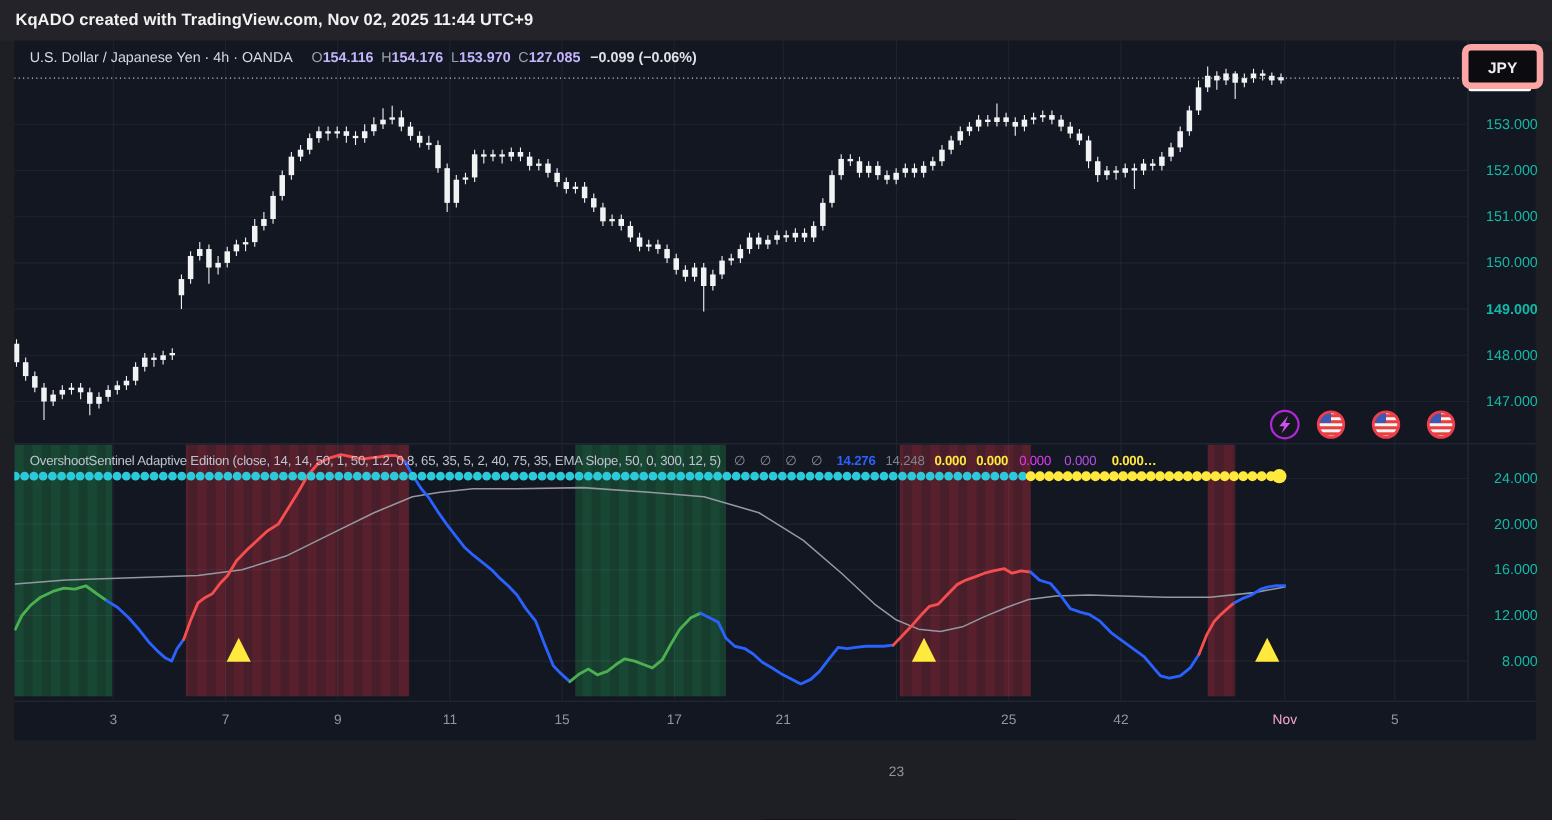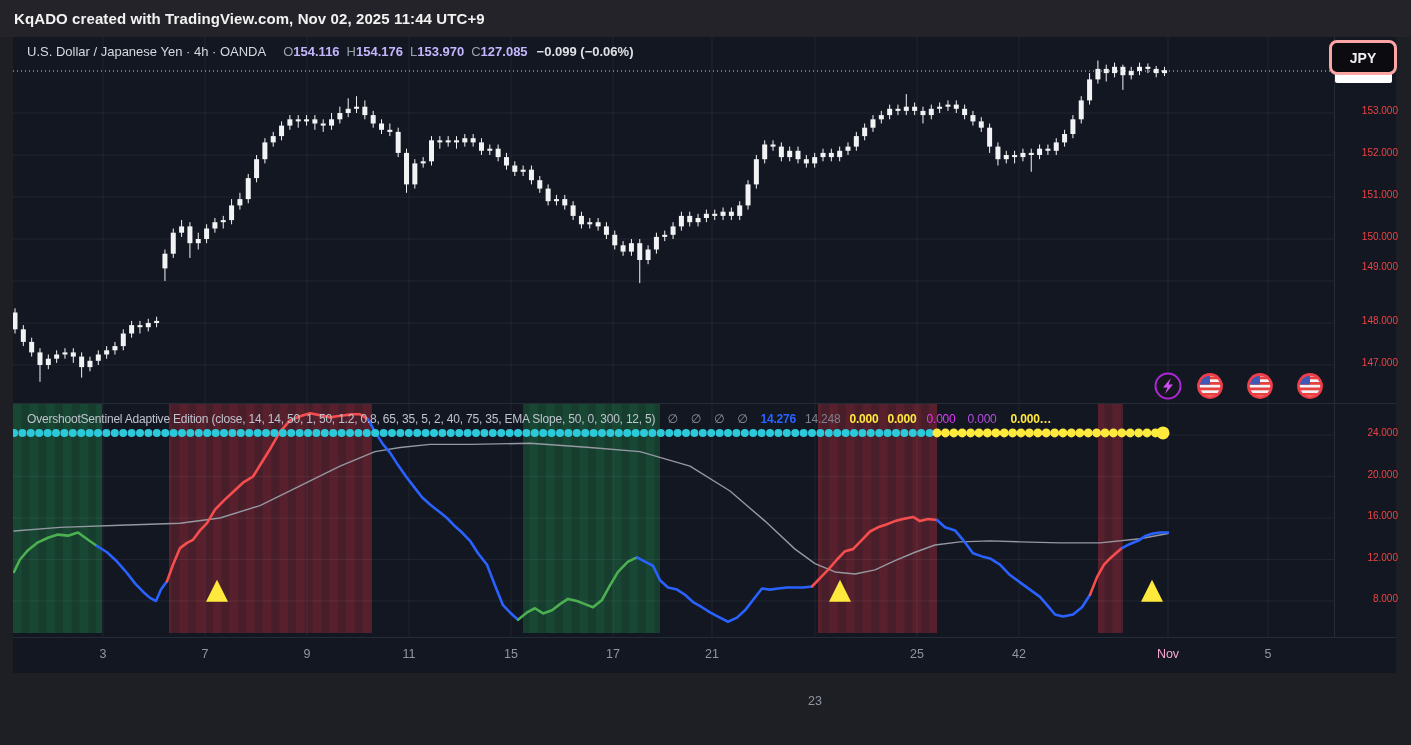--- a/index.html
+++ b/index.html
@@ -17,28 +17,28 @@
   .pane-sep{position:absolute;left:0;top:366px;width:1383px;height:1px;background:#262b38;z-index:3;}
   .axis-sep{position:absolute;left:1321px;top:0;width:1px;height:600px;background:#262b38;z-index:3;}
   .legend1{position:absolute;left:14px;top:7px;z-index:5;white-space:nowrap;font-size:13px;color:#d6d9e0;}
   .legend1 .ttl{color:#d6d9e0;margin-right:10px;}
   .legend1 .k{color:#9aa0ab;margin-left:7px;}
   .legend1 .v{color:#c4b5fd;font-weight:700;}
   .legend1 .chg{color:#dfe1e6;font-weight:700;margin-left:9px;}
   .legend2{position:absolute;left:14px;top:375px;z-index:5;white-space:nowrap;font-size:12px;
            letter-spacing:-0.2px;color:#bfc3cd;}
   .legend2 span{display:inline-block;}
-  .axis-label{position:absolute;left:1323px;width:62px;text-align:right;font-size:10px;
-              color:#ef4444;z-index:4;}
+  .axis-label{position:absolute;left:1323px;width:62px;text-align:right;font-size:13px;
+              color:#14b8a6;z-index:4;}
   .time-axis{position:absolute;left:0;top:600px;width:1383px;height:35px;border-top:1px solid #262b38;
              background:#131722;z-index:4;}
   .time-label{position:absolute;top:9px;transform:translateX(-50%);font-size:12.5px;color:#9096a1;}
   .time-label.strong{color:#f9a8d4;font-weight:400;}
   .jpy-btn{position:absolute;left:1316px;top:3px;width:62px;height:29px;background:#0c0c10;
-           border:3px solid #fca5a5;border-radius:8px;z-index:7;display:flex;align-items:center;
+           border:6px solid #fca5a5;border-radius:8px;z-index:7;display:flex;align-items:center;
            justify-content:center;color:#eceef2;font-size:14px;font-weight:700;cursor:pointer;}
   .price-tag{position:absolute;left:1322px;top:33px;width:57px;height:13px;background:#ffffff;
              border-radius:2px;z-index:6;overflow:hidden;}
   .price-tag i{display:block;height:4px;margin:1px 6px 0 6px;
      background:repeating-linear-gradient(90deg,#2a2a2a 0 3px,transparent 3px 7px);}
   .footer{position:absolute;left:0;top:672px;width:1411px;height:73px;background:#1b1b20;
           display:flex;align-items:center;}
   .footer .brand{color:#d6d6d9;font-size:28px;font-weight:700;margin-left:14px;letter-spacing:.2px;}
   .logo{margin-left:45px;}
 </style>
@@ -884,21 +884,21 @@
       </div>
 
     <div class="jpy-btn">JPY</div>
     <div class="price-tag" title="154.017">
         <i></i>
       </div>
   <div class="axis-label" style="top: 68px;">153.000</div>
       <div class="axis-label" style="top: 110px;">152.000</div>
       <div class="axis-label" style="top: 152px;">151.000</div>
       <div class="axis-label" style="top: 194px;">150.000</div>
-      <div class="axis-label" style="top: 224px;">149.000</div>
+      <div class="axis-label" style="top: 236px; font-weight: bold;">149.000</div>
       <div class="axis-label" style="top: 278px;">148.000</div>
       <div class="axis-label" style="top: 320px;">147.000</div>
       <div class="axis-label" style="top: 390px;">24.000</div>
       <div class="axis-label" style="top: 431.5px;">20.000</div>
       <div class="axis-label" style="top: 473px;">16.000</div>
       <div class="axis-label" style="top: 514.5px;">12.000</div>
       <div class="axis-label" style="top: 556px;">8.000</div>
     </div>
 
 

